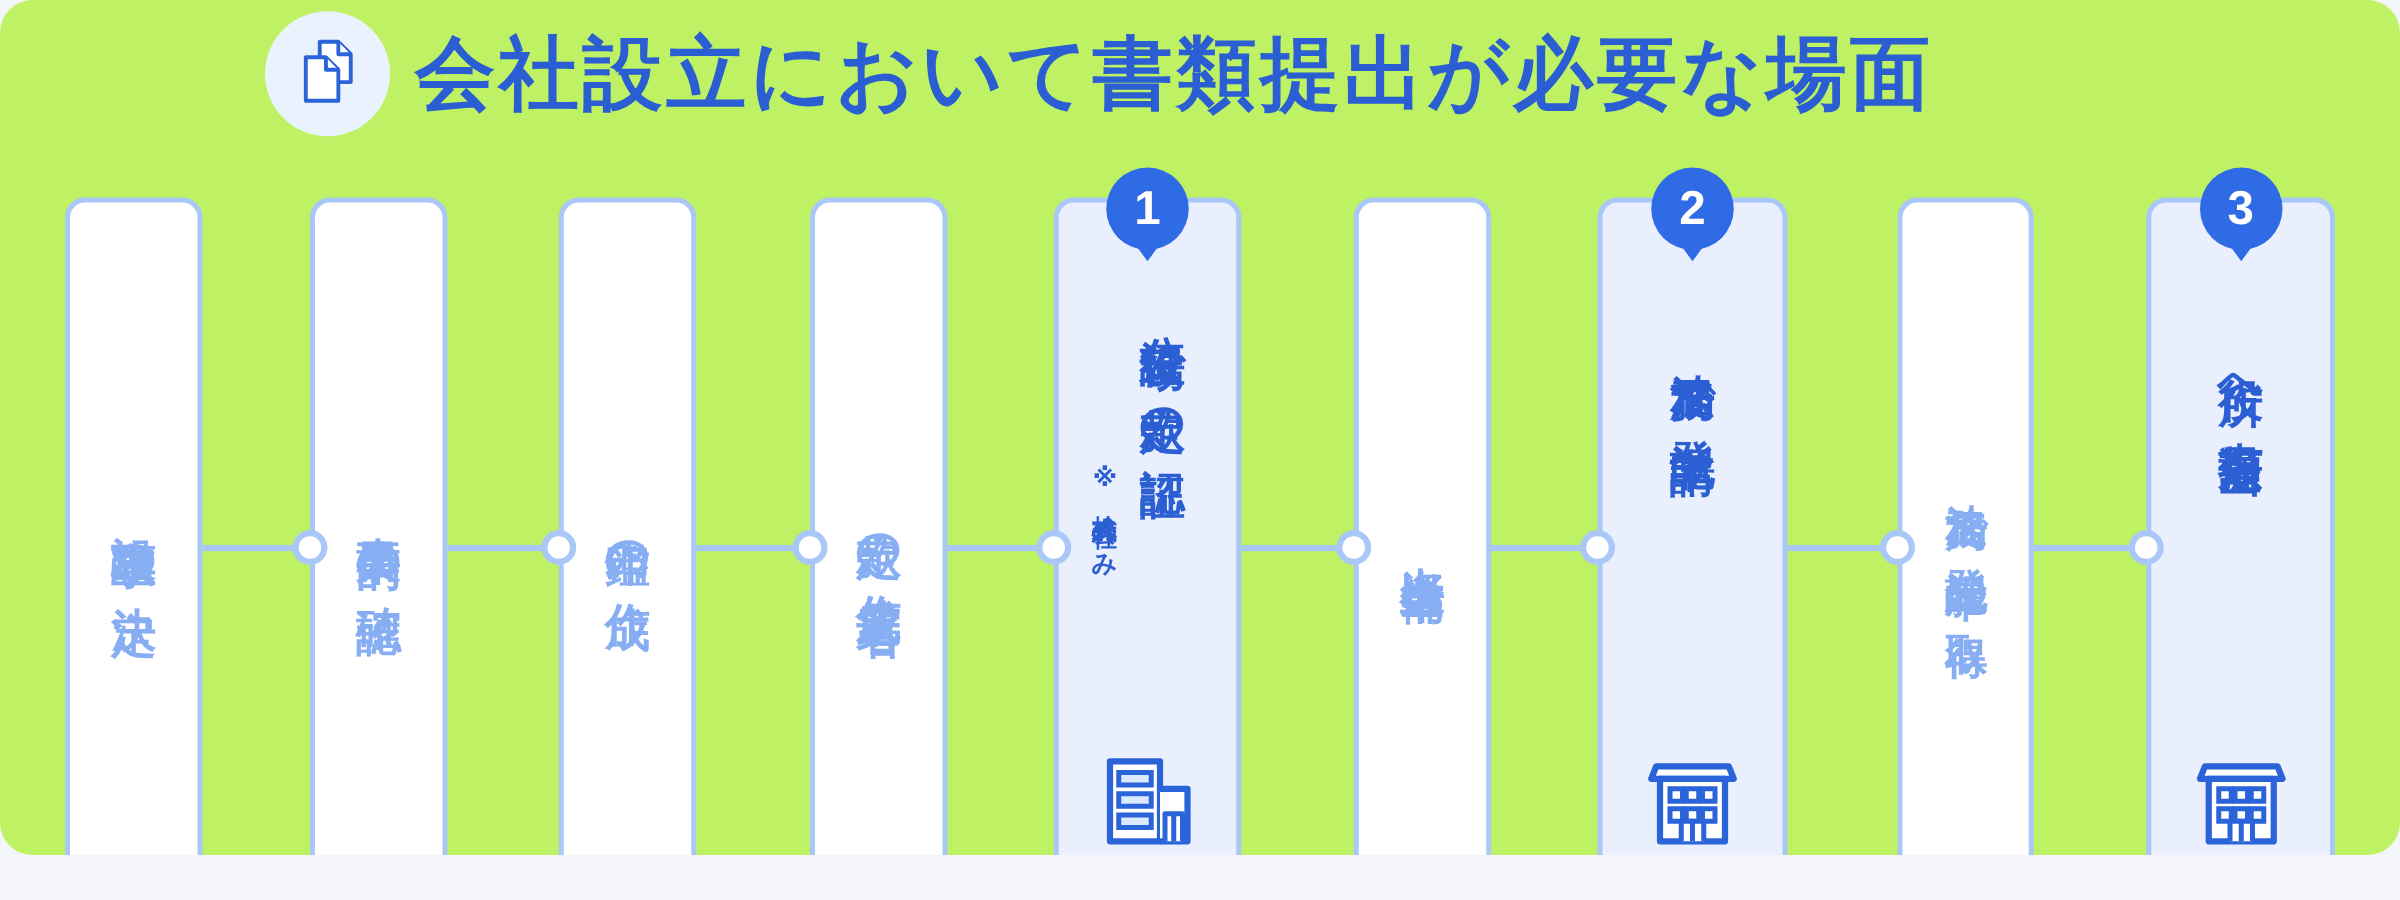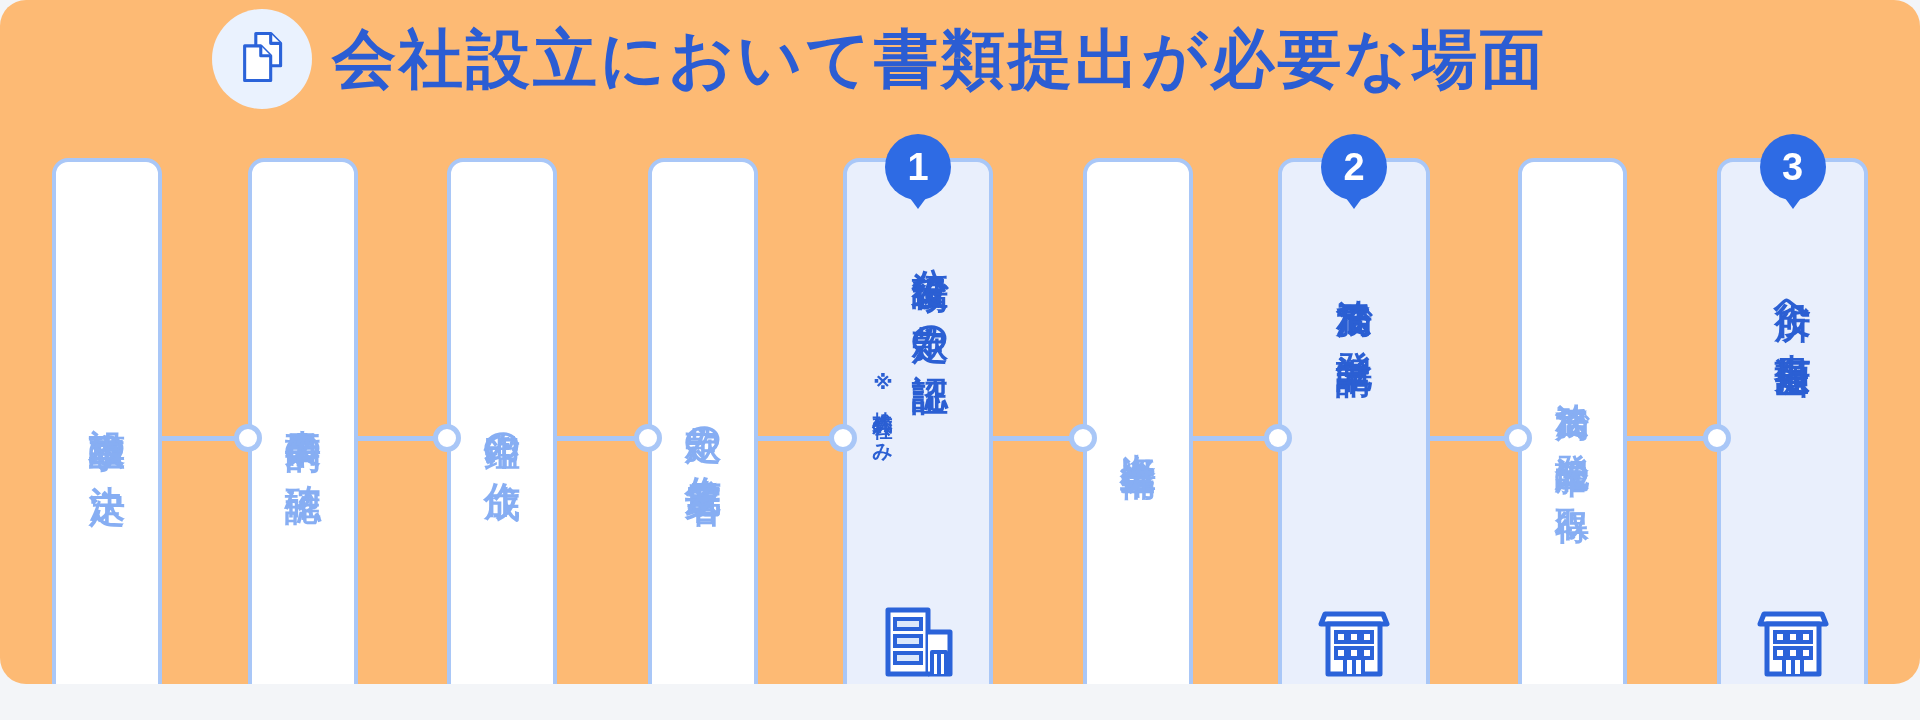--- a/index.html
+++ b/index.html
@@ -1,17 +1,17 @@
 <!DOCTYPE html>
 <html><head>
 <meta charset="utf-8">
 <style>
   * { margin:0; padding:0; box-sizing:border-box; }
   html,body { width:1920px; height:720px; background:#f3f5f8; font-family:"Liberation Sans","DejaVu Sans",sans-serif; }
-  .canvas { position:relative; width:1920px; height:684px; background:#fdba74; border-radius:26px; overflow:hidden; }
+  .canvas { position:relative; width:1920px; height:684px; background:#bef264; border-radius:26px; overflow:hidden; }
 
   
   .title-bar { position:absolute; left:212px; top:6px; height:106px; display:flex; align-items:center; }
   .title-icon-circle { width:100px; height:100px; border-radius:50%; background:#eaf2fe; display:flex; align-items:center; justify-content:center; flex:0 0 auto; }
   .title-text { margin-left:20px; font-size:64px; font-weight:800; color:#2b5dd3; letter-spacing:3px; white-space:nowrap; }
 
   
   .step { position:absolute; top:158px; height:546px; background:#ffffff; border:4px solid #a9c7f7; border-radius:16px; display:flex; flex-direction:column; align-items:center; }
   .step.hl { background:#e9effc; }
   .vlabel { writing-mode:vertical-rl; text-orientation:upright; font-weight:800; font-size:36px; letter-spacing:3px; color:#87aef3; line-height:1; margin:auto; white-space:nowrap; }

